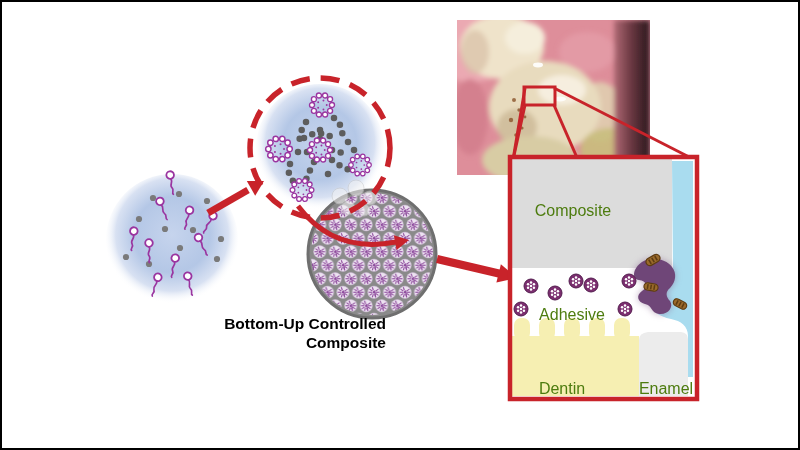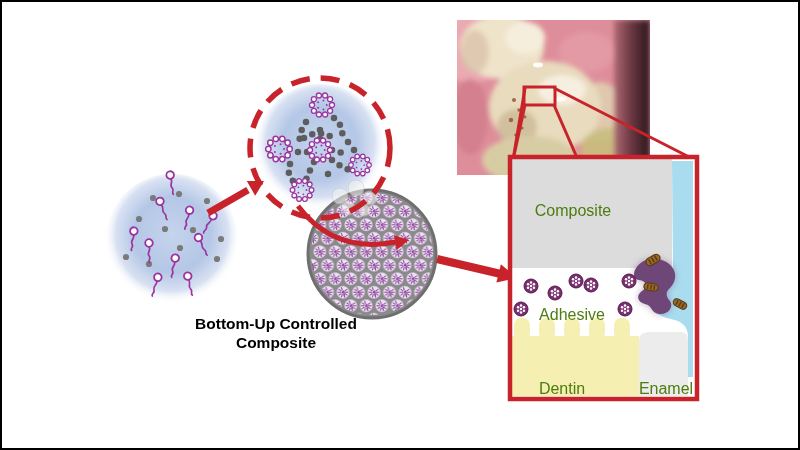--- a/index.html
+++ b/index.html
@@ -3,21 +3,21 @@
 <meta charset="utf-8">
 <style>
   html,body{margin:0;padding:0;background:#fff;}
   .stage{
     position:relative;width:800px;height:450px;box-sizing:border-box;
     border:2px solid #000;background:#fff;overflow:hidden;
     font-family:"Liberation Sans",sans-serif;
   }
   .stage svg{position:absolute;left:0;top:0;}
   .lbl{position:absolute;color:#4d7c0f;font-size:16px;text-align:center;line-height:17px;}
-  .cap{position:absolute;color:#000;font-weight:700;font-size:15.5px;line-height:19px;text-align:center;}
+  .cap{position:absolute;color:#000;font-weight:700;font-size:15.5px;line-height:19px;text-align:right;}
 </style>
 </head>
 <body>
 
 <div class="stage">
 
 <svg width="800" height="450" viewBox="0 0 800 450">
   <defs>
     <radialGradient id="blueGrad" cx="50%" cy="46%" r="52%">
       <stop offset="0%" stop-color="#c6d4ed"></stop>

